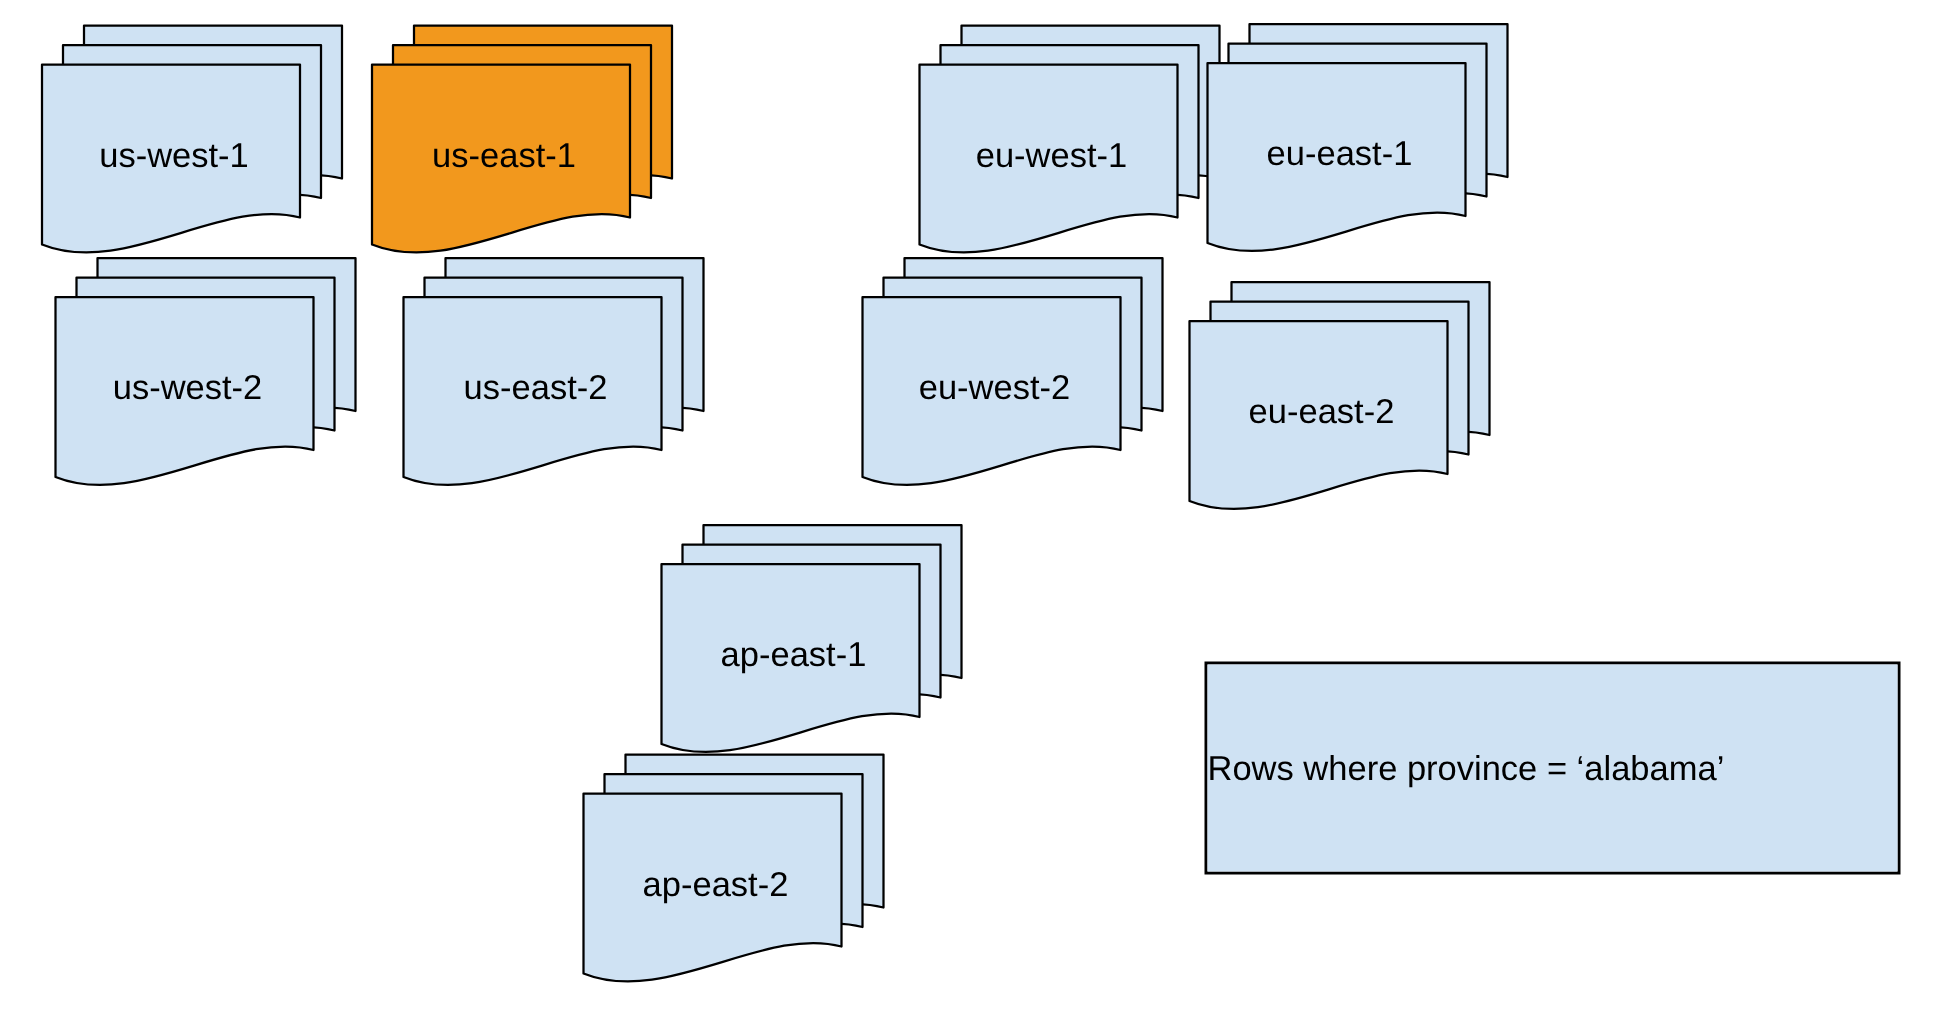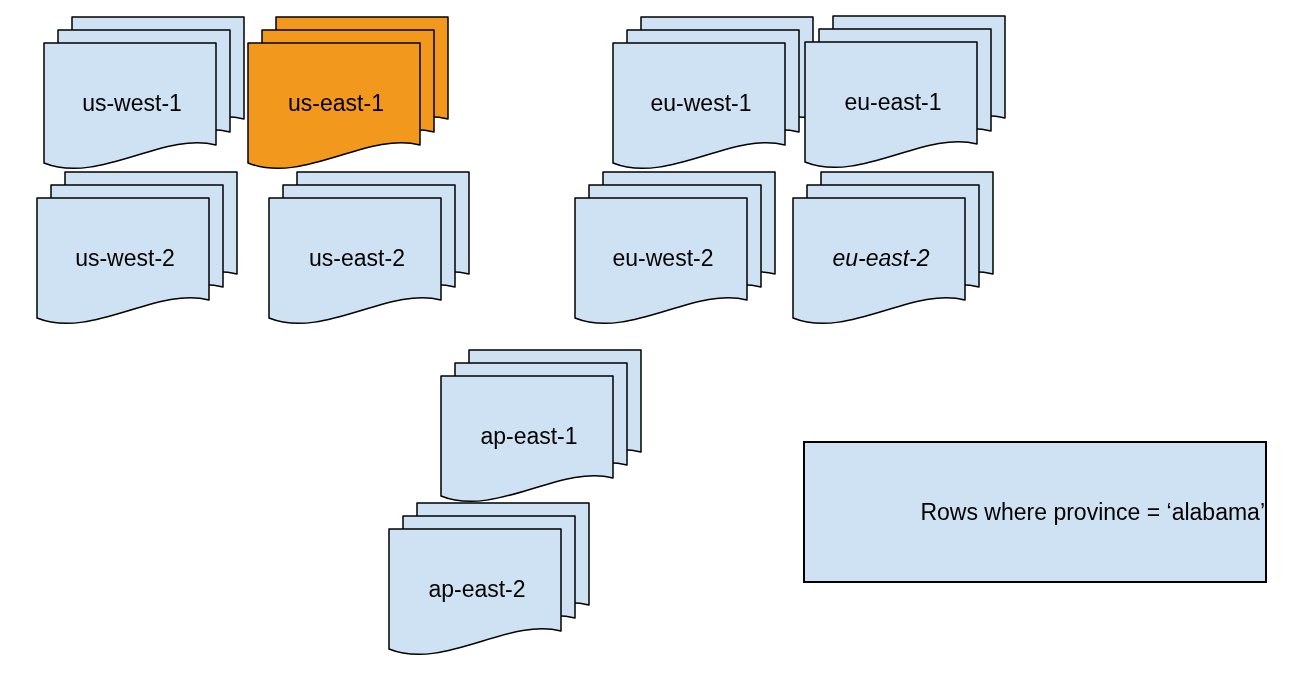--- a/index.html
+++ b/index.html
@@ -36,46 +36,46 @@
   }
   .variant-orange .doc { fill: var(--orange); }
   .stack-label {
     font-family: "Liberation Sans", sans-serif;
     font-size: 23px;
     fill: var(--text);
     stroke: none;
   }
 
   
-  .pos-us-west-1 { left: 24px;  top: 17px;  z-index: 2; padding-left: 20px; }
+  .pos-us-west-1 { left: 8px;  top: 17px;  z-index: 2; padding-left: 20px; }
   .pos-us-east-1 { left: 248px; top: 17px;  z-index: 2; }
   .pos-eu-west-1 { left: 573px; top: 17px;  z-index: 2; margin-left: 40px; }
   .pos-eu-east-1 { left: 805px; top: 0;  z-index: 2; margin-top: 16px; }
   .pos-us-west-2 { left: 37px;  top: 172px; z-index: 1; }
   .pos-us-east-2 { left: 237px; top: 172px; z-index: 1; margin-left: 32px; }
   .pos-eu-west-2 { left: 575px; top: 172px; z-index: 1; }
-  .pos-eu-east-2 { left: 793px; top: 172px; z-index: 1; font-style: italic; }
+  .pos-eu-east-2 { left: 793px; top: 188px; z-index: 1; }
   .pos-ap-east-1 { left: 412px; top: 350px; z-index: 2; margin-left: 29px; }
   .pos-ap-east-2 { left: 389px; top: 503px; z-index: 1; }
 
   
   .legend {
     position: absolute;
     left: 803px; top: 441px;
     width: 464px; height: 142px;
     border: 2px solid var(--outline);
     display: flex;
     flex-direction: column;
     z-index: 3;
   }
   .legend-row {
     flex: 1;
     display: flex;
     align-items: center;
-    justify-content: flex-end;
+    justify-content: flex-start;
     font-size: 23px;
     color: var(--text);
   }
   .legend-row + .legend-row { border-top: 2px solid var(--outline); }
   .variant-blue.legend-row   { background: var(--blue); }
   .variant-orange.legend-row { background: var(--orange); }
 </style>
 </head>
 <body>
 

